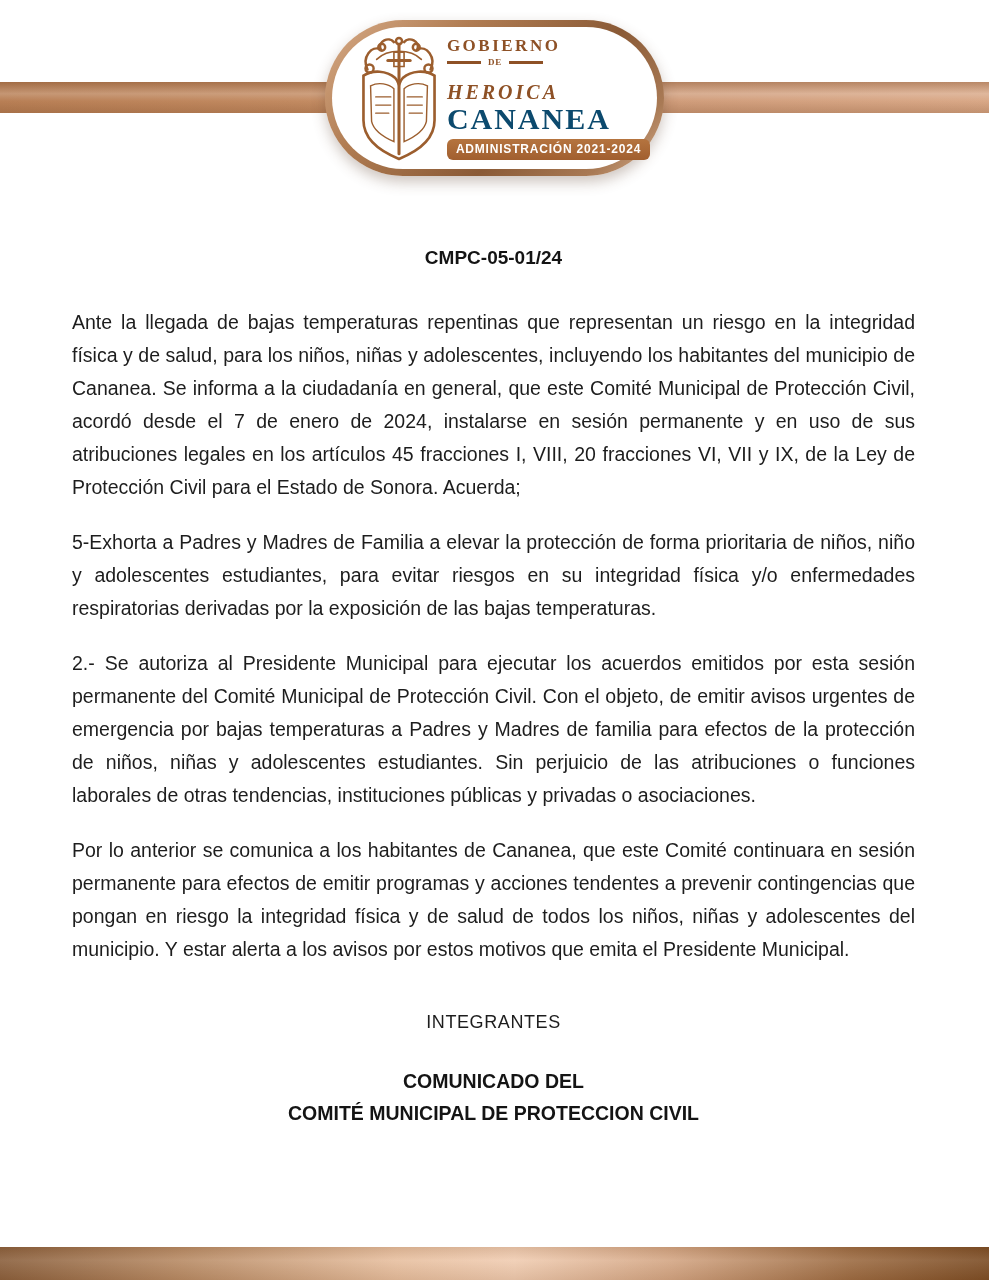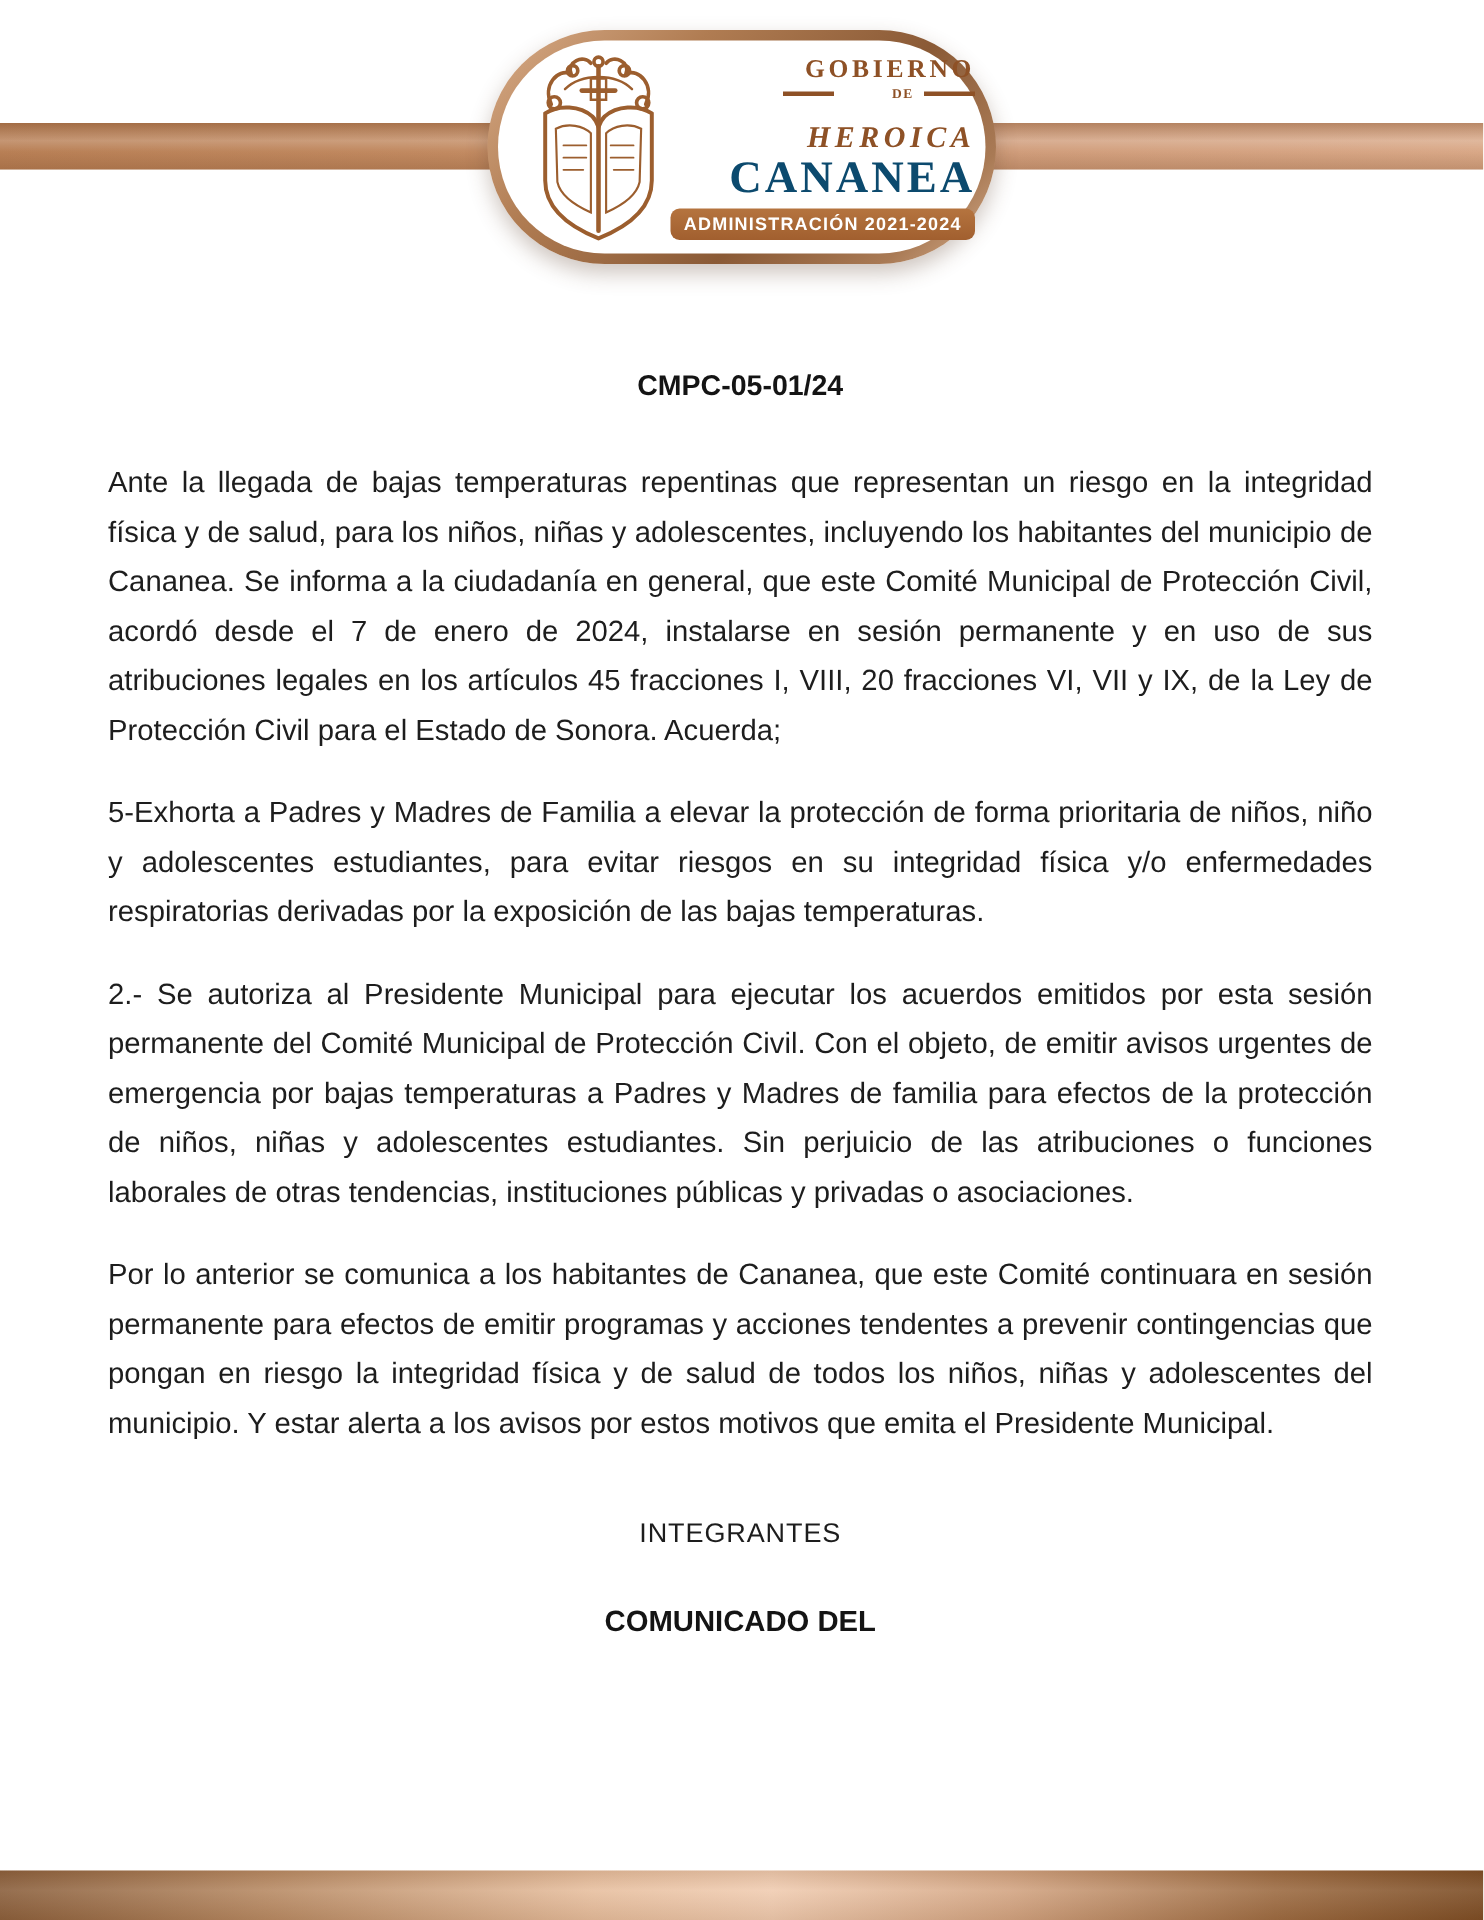--- a/index.html
+++ b/index.html
@@ -40,40 +40,39 @@
     display: flex;
     align-items: center;
     justify-content: center;
     gap: 2px;
     padding: 6px 12px 6px 20px;
   }
   .emblem { flex: 0 0 auto; margin-top: 2px; }
   .logo-text {
     display: flex;
     flex-direction: column;
-    align-items: flex-end;
+    align-items: flex-start;
     margin-left: -6px;
     color: #8e5126;
   }
   .logo-gobierno {
     font-family: "Liberation Serif", serif;
     font-weight: 700;
     font-size: 17px;
     letter-spacing: 2.5px;
     color: #8e5126;
     white-space: nowrap;
   }
   .logo-de-row { display: flex; align-items: center; gap: 7px; margin-top: 1px; }
   .logo-de-row .rule { width: 34px; height: 3px; background: #8e5126; }
   .logo-de {
     font-family: "Liberation Serif", serif;
     font-weight: 700;
     font-size: 9px;
     letter-spacing: 1px;
-    margin-left: 32px;
   }
   .logo-heroica {
     font-family: "Liberation Serif", serif;
     font-weight: 700;
     font-size: 20px;
     letter-spacing: 3px;
     margin-top: 14px;
     white-space: nowrap;
     font-style: italic;
   }
@@ -219,18 +218,19 @@
       <p>Ante la llegada de bajas temperaturas repentinas que representan un riesgo en la integridad física y de salud, para los niños, niñas y adolescentes, incluyendo los habitantes del municipio de Cananea. Se informa a la ciudadanía en general, que este Comité Municipal de Protección Civil, acordó desde el 7 de enero de 2024, instalarse en sesión permanente y en uso de sus atribuciones legales en los artículos 45 fracciones I, VIII, 20 fracciones VI, VII y IX, de la Ley de Protección Civil para el Estado de Sonora. Acuerda;</p>
       <p>5-Exhorta a Padres y Madres de Familia a elevar la protección de forma prioritaria de niños, niño y adolescentes estudiantes, para evitar riesgos en su integridad física y/o enfermedades respiratorias derivadas por la exposición de las bajas temperaturas.</p>
       <p>2.- Se autoriza al Presidente Municipal para ejecutar los acuerdos emitidos por esta sesión permanente del Comité Municipal de Protección Civil. Con el objeto, de emitir avisos urgentes de emergencia por bajas temperaturas a Padres y Madres de familia para efectos de la protección de niños, niñas y adolescentes estudiantes. Sin perjuicio de las atribuciones o funciones laborales de otras tendencias, instituciones públicas y privadas o asociaciones.</p>
       <p>Por lo anterior se comunica a los habitantes de Cananea, que este Comité continuara en sesión permanente para efectos de emitir programas y acciones tendentes a prevenir contingencias que pongan en riesgo la integridad física y de salud de todos los niños, niñas y adolescentes del municipio. Y estar alerta a los avisos por estos motivos que emita el Presidente Municipal.</p>
     </div>
 
     <div class="salutation">INTEGRANTES</div>
 
     <div class="signatories">
       <div>COMUNICADO DEL</div>
+      <div>COMITÉ MUNICIPAL DE PROTECCION CIVIL</div>
     </div>
   </div>
 
   <div class="bottom-bar"></div>
 
 </div>
 
 </body></html>

